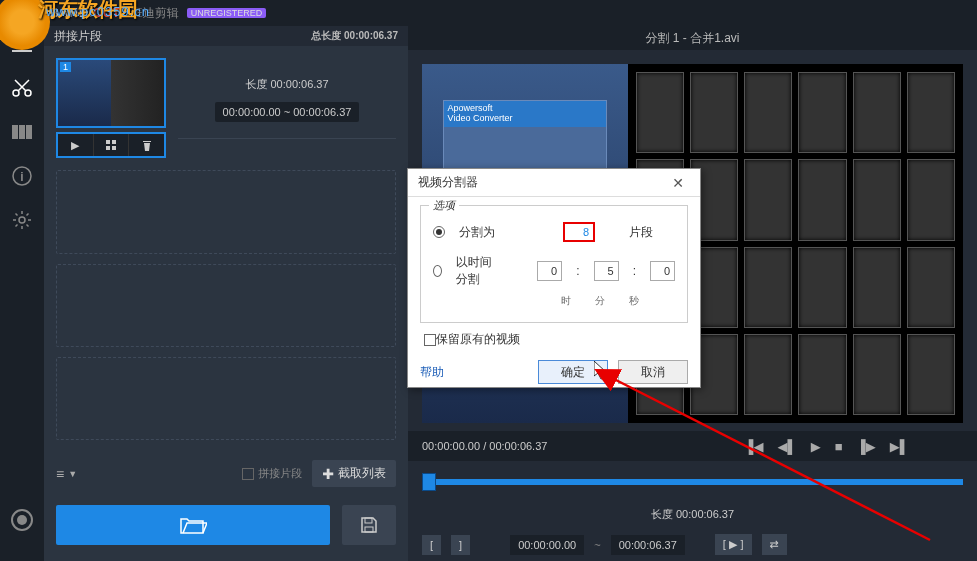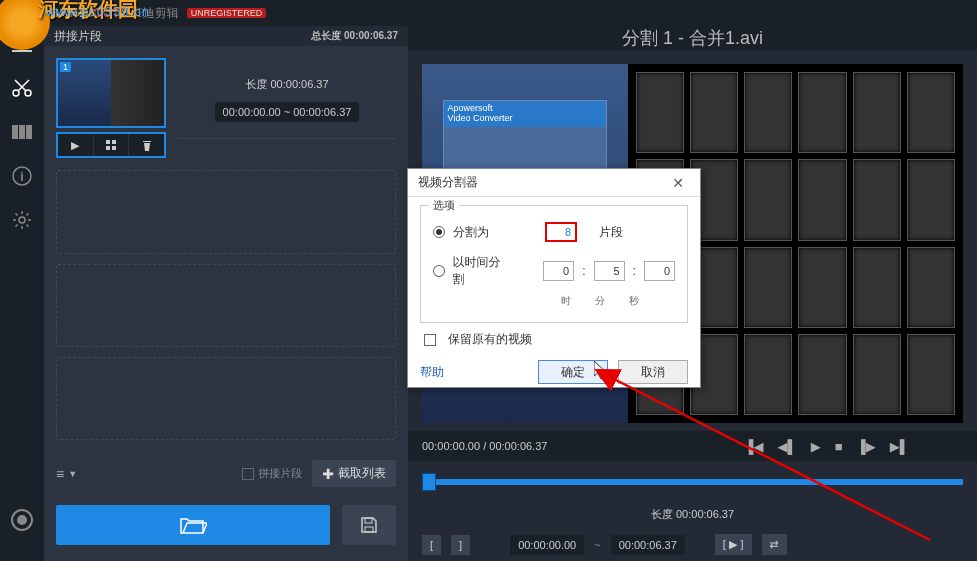--- a/index.html
+++ b/index.html
@@ -2,21 +2,21 @@
 <html><head>
 <meta charset="utf-8">
 <style>
 * { margin: 0; padding: 0; box-sizing: border-box; font-family: "Microsoft YaHei", Arial, sans-serif; }
 body { width: 977px; height: 561px; background: #2b3440; overflow: hidden; position: relative; }
 
 .topbar { height: 26px; background: #1a2028; display: flex; align-items: center; padding-left: 50px; color: #ccc; font-size: 12px; }
 .topbar .brand { font-weight: bold; letter-spacing: 1px; }
 .topbar .brand .cut { color: #e84b3c; }
 .topbar .subtitle { margin-left: 10px; color: #888; }
-.topbar .unreg { margin-left: 8px; background: #b91c1c; padding: 0 4px; font-size: 9px; border-radius: 2px; color: #ddd; }
+.topbar .unreg { margin-left: 8px; background: #8b5cf6; padding: 0 4px; font-size: 9px; border-radius: 2px; color: #ddd; }
 
 .sidebar { position: absolute; left: 0; top: 26px; width: 44px; bottom: 0; background: #1a2028; display: flex; flex-direction: column; align-items: center; padding-top: 6px; gap: 20px; }
 .sidebar .icon { width: 24px; height: 24px; color: #aaa; display: flex; align-items: center; justify-content: center; }
 .sidebar .rec { width: 22px; height: 22px; border: 2px solid #888; border-radius: 50%; display: flex; align-items: center; justify-content: center; margin-top: auto; margin-bottom: 30px; }
 .sidebar .rec::after { content: ""; width: 10px; height: 10px; background: #888; border-radius: 50%; }
 
 .main { position: absolute; left: 44px; top: 26px; right: 0; bottom: 0; display: flex; }
 .leftpanel { width: 364px; background: #2b3440; display: flex; flex-direction: column; }
 .rightpanel { flex: 1; background: #232a35; display: flex; flex-direction: column; }
 
@@ -45,21 +45,21 @@
 .lp-footer .menu { color: #aaa; font-size: 14px; display: flex; align-items: center; gap: 4px; }
 .lp-footer .chk { display: flex; align-items: center; gap: 4px; color: #888; font-size: 11px; }
 .lp-footer .chkbox { width: 12px; height: 12px; border: 1px solid #666; }
 .lp-footer .addbtn { background: #3a4452; color: #ddd; padding: 5px 10px; font-size: 12px; border-radius: 2px; display: flex; align-items: center; gap: 4px; }
 .lp-footer .plus { font-size: 14px; }
 
 .lp-bottom { padding: 8px 12px 16px 12px; display: flex; gap: 12px; }
 .openbtn { flex: 1; background: #1e88e5; height: 40px; display: flex; align-items: center; justify-content: center; border-radius: 2px; }
 .savebtn { width: 54px; background: #3a4452; height: 40px; display: flex; align-items: center; justify-content: center; border-radius: 2px; }
 
-.rp-header { height: 24px; color: #bbb; font-size: 18px; display: flex; align-items: center; justify-content: center; background: #1a2028; }
+.rp-header { height: 24px; color: #bbb; font-size: 12px; display: flex; align-items: center; justify-content: center; background: #1a2028; }
 
 .preview { flex: 1; margin: 14px 14px 8px 14px; background: #000; position: relative; overflow: hidden; }
 .preview .pleft { position: absolute; left: 0; top: 0; width: 38%; height: 100%; background: linear-gradient(#3a5a8a, #1a2a4a); }
 .preview .pleft .apwin { position: absolute; left: 10%; top: 10%; width: 80%; height: 50%; background: #4a6a9a; border: 1px solid #6a8aba; }
 .preview .pleft .apbar { height: 26px; background: #2a78c8; color: #fff; font-size: 9px; padding: 2px 4px; }
 .preview .kbd { position: absolute; right: 0; top: 0; width: 62%; height: 100%; display: grid; grid-template-columns: repeat(6, 1fr); grid-template-rows: repeat(4, 1fr); gap: 6px; padding: 8px; }
 .preview .key { background: #333; border: 1px solid #555; box-shadow: inset 0 0 4px #000; }
 
 .player-bar { height: 30px; background: #1a2028; display: flex; align-items: center; padding: 0 14px; gap: 14px; color: #ccc; font-size: 11px; }
 .player-bar .time { flex: 1; }
@@ -76,28 +76,28 @@
 .range-row .spacer { flex: 0.3; }
 
 .tip-row { padding: 12px 0; text-align: center; color: #888; font-size: 12px; display: flex; align-items: center; justify-content: center; gap: 6px; margin-top: auto; }
 
 
 .dialog { position: absolute; left: 407px; top: 168px; width: 294px; height: 220px; background: #fff; border: 1px solid #888; box-shadow: 2px 2px 8px rgba(0,0,0,0.4); font-size: 12px; color: #333; }
 .dialog .dtitle { height: 28px; display: flex; align-items: center; padding: 0 10px; border-bottom: 1px solid #ddd; }
 .dialog .dtitle .t { flex: 1; }
 .dialog .dtitle .x { font-size: 14px; color: #555; padding: 0 6px; }
 .dialog .fieldset { margin: 8px 12px; border: 1px solid #ccc; padding: 10px 12px 14px 12px; position: relative; }
-.dialog .legend { position: absolute; top: -8px; left: 8px; background: #fff; padding: 0 4px; font-size: 11px; }
-.dialog .frow { display: flex; align-items: center; gap: 8px; margin: 6px 0; }
+.dialog .legend { position: absolute; top: -8px; left: 8px; background: #fff; padding: 0 4px; font-size: 11px; font-style: italic; }
+.dialog .frow { display: flex; align-items: center; gap: 14px; margin: 6px 0; }
 .dialog .radio { width: 12px; height: 12px; border: 1px solid #666; border-radius: 50%; display: inline-flex; align-items: center; justify-content: center; }
 .dialog .radio.on::after { content: ""; width: 6px; height: 6px; background: #333; border-radius: 50%; }
 .dialog .numbox { width: 32px; height: 20px; border: 1px solid #aaa; text-align: right; padding: 1px 4px; font-size: 11px; display: inline-flex; align-items: center; justify-content: flex-end; }
 .dialog .numbox.hl { border: 2px solid #e80000; color: #1e88e5; }
 .dialog .tlabels { display: flex; gap: 24px; margin-left: 128px; margin-top: 2px; font-size: 10px; color: #666; }
-.dialog .chkrow { margin: 4px 16px; display: flex; align-items: center; gap: 12px; }
+.dialog .chkrow { margin: 4px 16px; display: flex; align-items: center; gap: 0; }
 .dialog .chkbox { width: 12px; height: 12px; border: 1px solid #666; }
 .dialog .dfoot { display: flex; align-items: center; padding: 8px 12px; gap: 10px; }
 .dialog .help { color: #1e5fb8; }
 .dialog .dbtn { width: 70px; height: 24px; border: 1px solid #aaa; background: #efefef; display: flex; align-items: center; justify-content: center; font-size: 12px; }
 .dialog .dbtn.primary { border: 1px solid #4a8ad8; background: #e8f0fb; }
 .dialog .cursor { position: absolute; width: 16px; height: 20px; }
 
 
 .watermark { position: absolute; left: -6px; top: -6px; pointer-events: none; }
 .watermark .wm-circle { width: 56px; height: 56px; border-radius: 50%; background: radial-gradient(circle, #f5a623 30%, #e88a00 60%); position: relative; }

